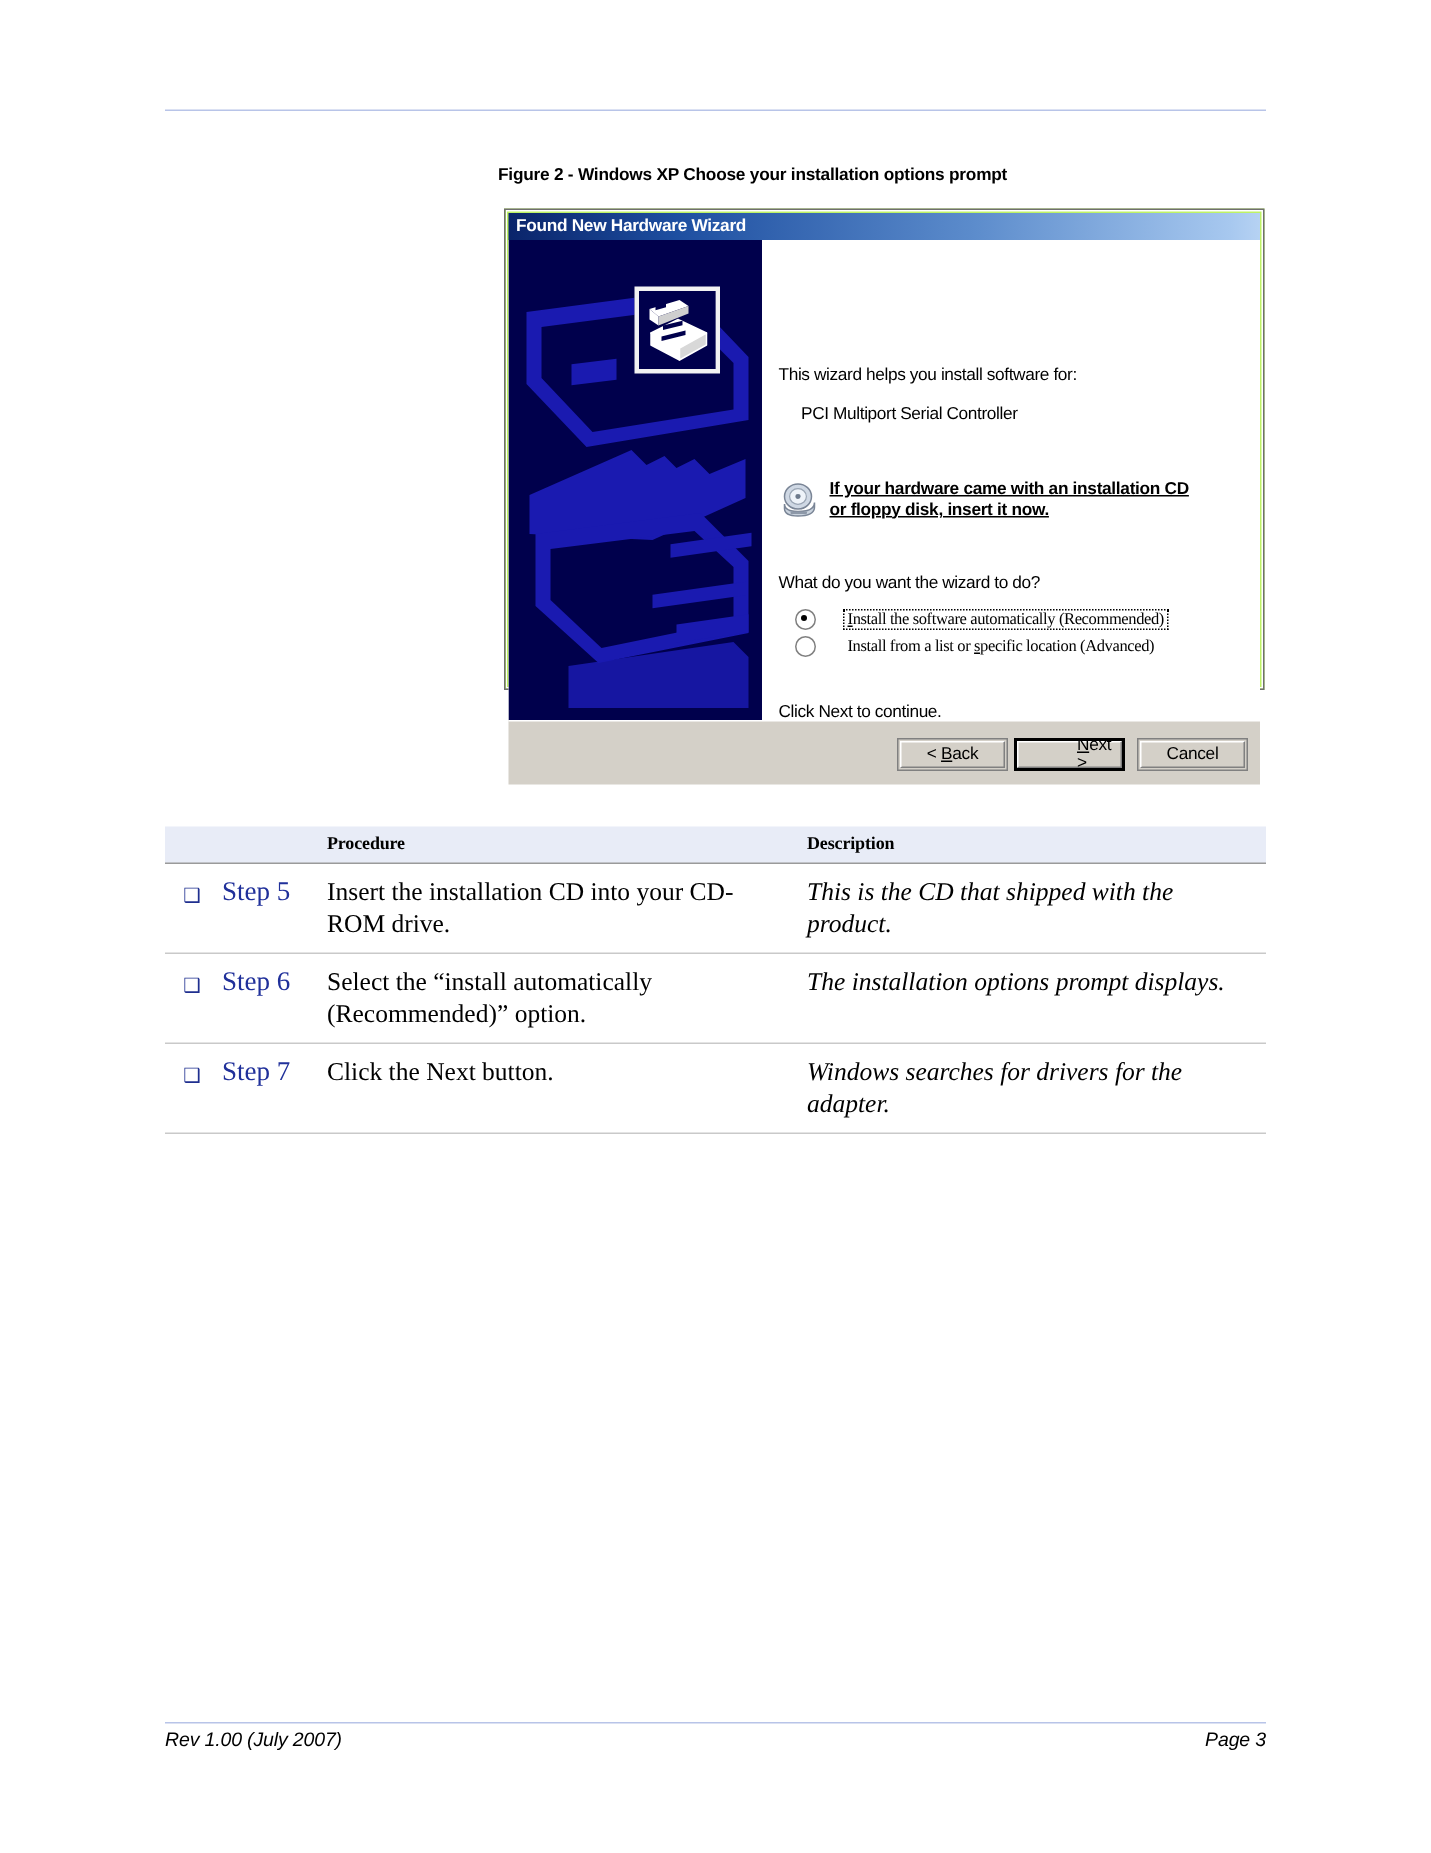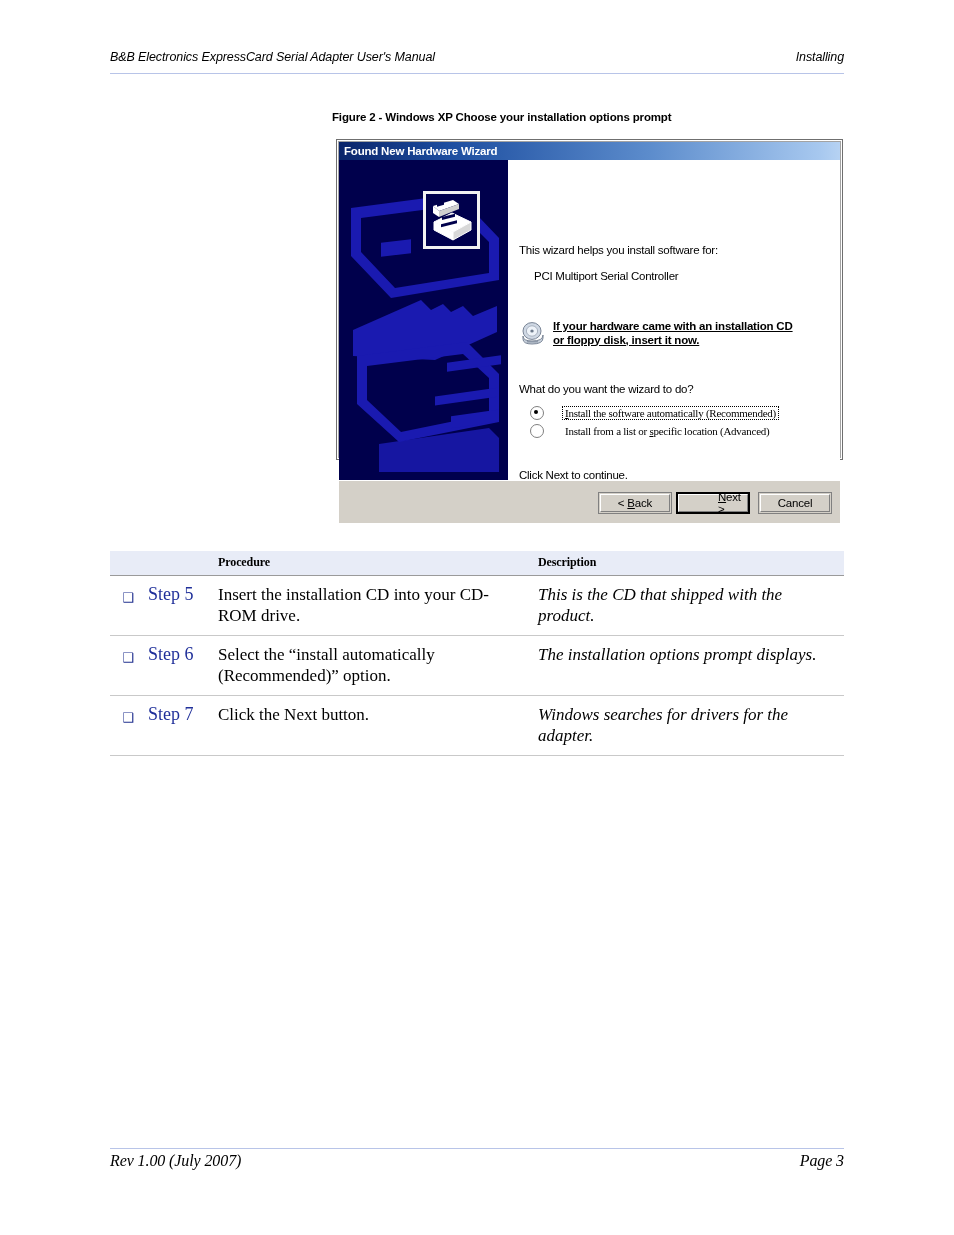--- a/index.html
+++ b/index.html
@@ -61,21 +61,21 @@
     letter-spacing: -0.15px;
   }
 
   
   .dialog {
     position: absolute;
     left: 336px;
     top: 139px;
     width: 507px;
     height: 321px;
-    background: #a3a3a3;
+    background: #bef264;
     border: 1px solid #6f6f6f;
     box-sizing: border-box;
     box-shadow: 0 0 0 1px #ffffff inset;
   }
   .titlebar {
     position: absolute;
     left: 2px;
     top: 2px;
     width: 501px;
     height: 18px;
@@ -302,36 +302,32 @@
     background: #b8c4e8;
   }
   .run-footer {
     position: absolute;
     left: 110px;
     top: 1152px;
     width: 734px;
     display: flex;
     justify-content: space-between;
     align-items: baseline;
-    font-family: Liberation Serif, serif;
+    font-family: Liberation Sans, sans-serif;
     font-style: italic;
-    font-size: 16px;
+    font-size: 13px;
     color: #000000;
     letter-spacing: -0.1px;
   }
 </style>
 </head>
 <body>
 
 <div class="page">
 
-  <div class="run-header">
-    <div class="left">B&amp;B Electronics ExpressCard Serial Adapter User's Manual</div>
-    <div class="right">Installing</div>
-  </div>
   <div class="rule-header"></div>
 
   <div class="fig-caption">Figure 2 - Windows XP Choose your installation options prompt</div>
 
   <div class="dialog">
 
     <div class="titlebar">
       <div class="titlebar-text">Found New Hardware Wizard</div>
     </div>
 

